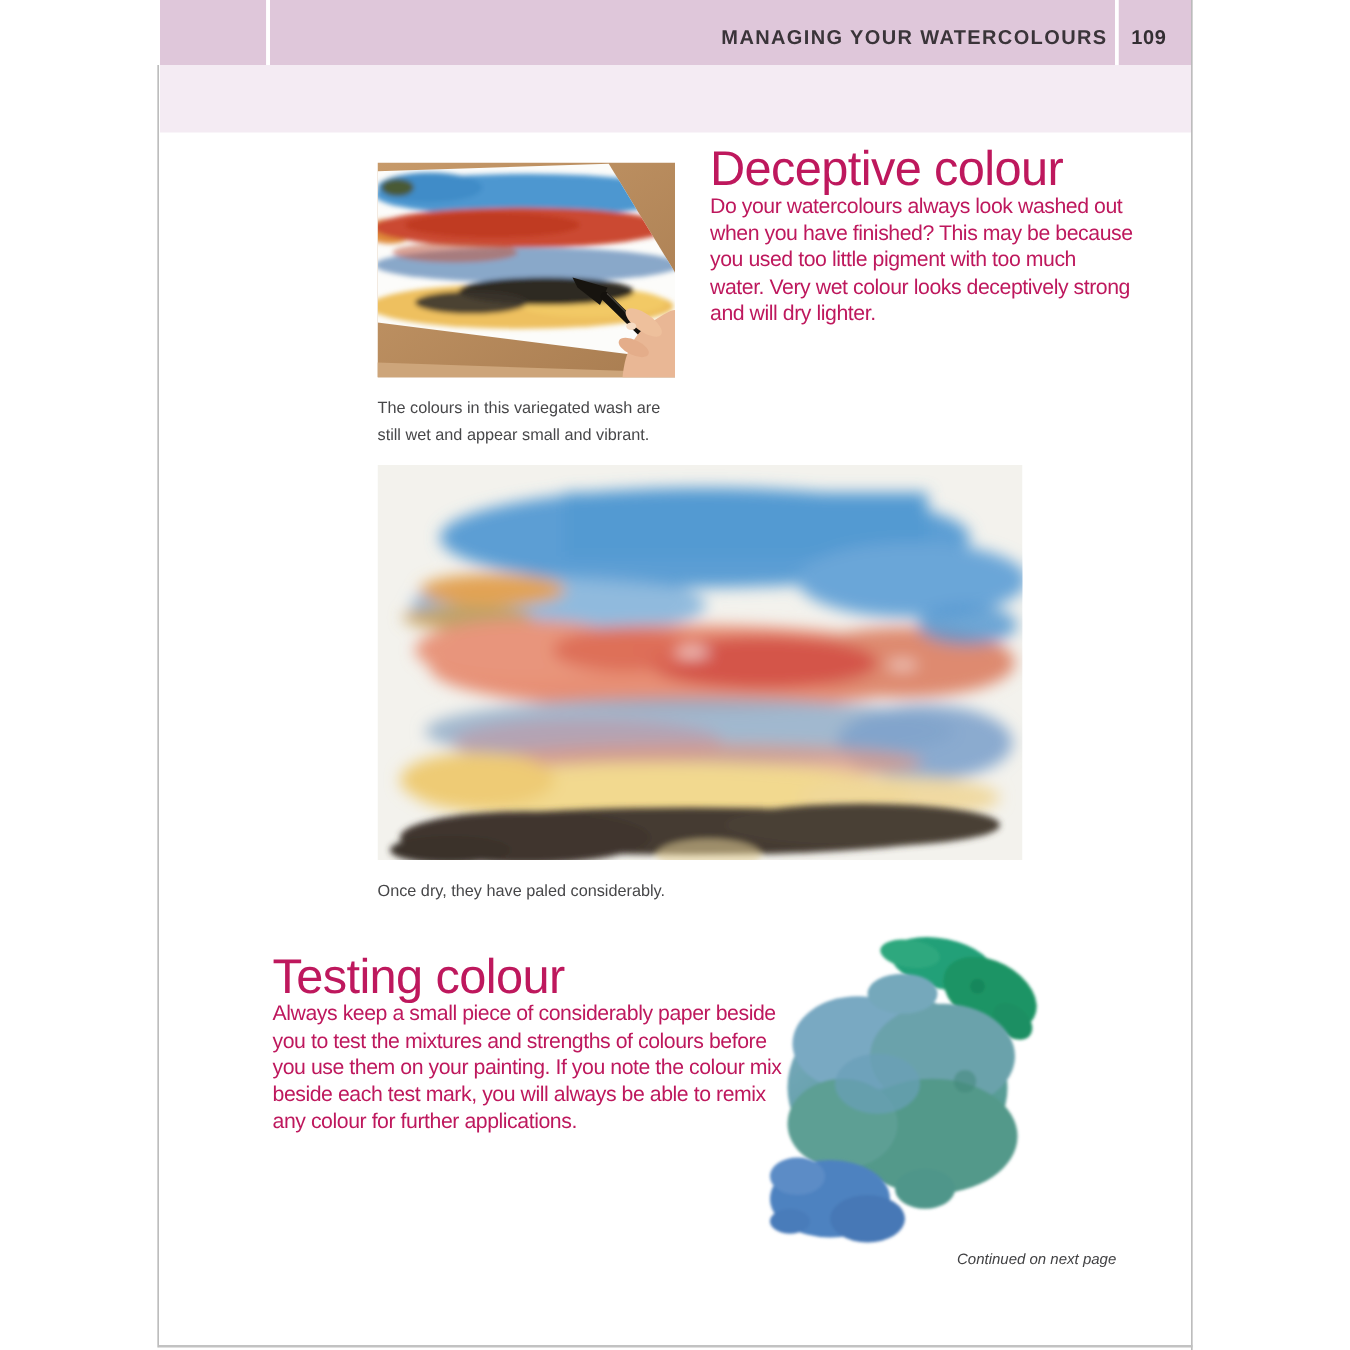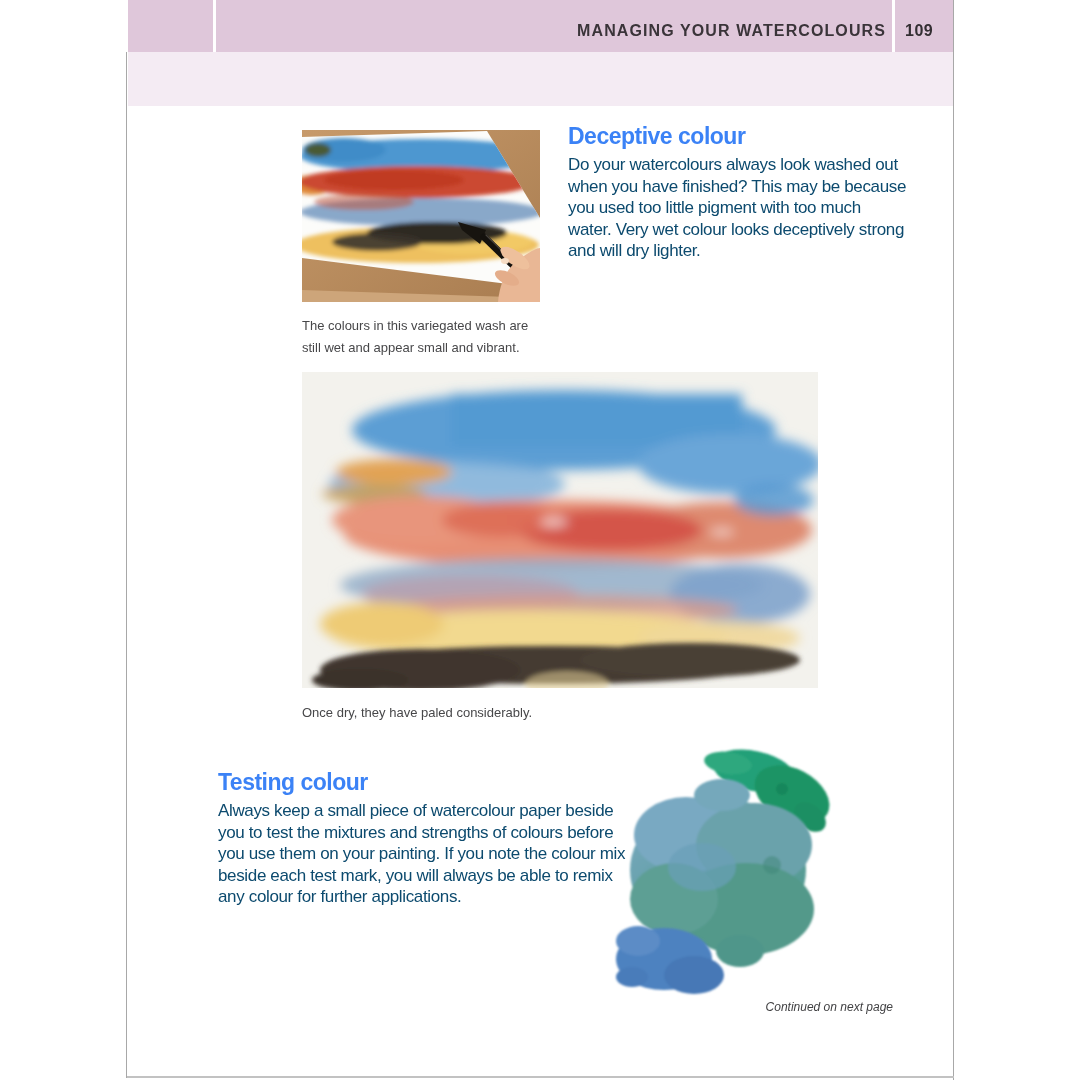--- a/index.html
+++ b/index.html
@@ -46,27 +46,27 @@
   }
 
   
   .border-left   { position: absolute; left: 126px; top: 52px;  width: 1px; height: 1026px; background: #a8a8a8; }
   .border-right  { position: absolute; left: 953px; top: 0;     width: 1px; height: 1080px; background: #a8a8a8; }
   .border-bottom { position: absolute; left: 127px; top: 1076px; width: 827px; height: 2px; background: #c2c2c2; }
 
   
   .heading {
     position: absolute;
-    font-size: 23px; font-weight: bold; letter-spacing: -0.5px;
-    color: #3b82f6; white-space: nowrap; line-height: 34px;
+    font-size: 39px; font-weight: normal; letter-spacing: -0.5px;
+    color: #be185d; white-space: nowrap; line-height: 34px;
   }
   .h-deceptive { left: 568px; top: 119px; }
   .h-testing   { left: 218px; top: 765px; }
 
-  .bodytext { position: absolute; font-size: 17px; letter-spacing: -0.35px; line-height: 21.6px; color: #0c4a6e; }
+  .bodytext { position: absolute; font-size: 17px; letter-spacing: -0.35px; line-height: 21.6px; color: #be185d; }
   .body-deceptive { left: 568px; top: 154px; }
   .body-testing   { left: 218px; top: 800px; }
   .tline { white-space: nowrap; }
 
   .caption {
     position: absolute;
     font-size: 13px; line-height: 22px;
     color: #474749; white-space: nowrap;
   }
   .cap1 { left: 302px; top: 315px; }
@@ -204,21 +204,21 @@
       <ellipse cx="265" cy="312" rx="42" ry="13" fill="#e8d49a" opacity="0.55"></ellipse>
     </g>
   </svg>
 
   <div class="caption cap2">
     <div class="tline">Once dry, they have paled considerably.</div>
   </div>
 
   <h1 class="heading h-testing">Testing colour</h1>
   <div class="bodytext body-testing">
-    <div class="tline">Always keep a small piece of watercolour paper beside</div>
+    <div class="tline">Always keep a small piece of considerably paper beside</div>
     <div class="tline">you to test the mixtures and strengths of colours before</div>
     <div class="tline">you use them on your painting. If you note the colour mix</div>
     <div class="tline">beside each test mark, you will always be able to remix</div>
     <div class="tline">any colour for further applications.</div>
   </div>
 
   <svg class="photo-blobs" width="245" height="268" viewBox="0 0 245 268">
     <defs>
       <linearGradient id="tealgrad" x1="0" y1="0" x2="1" y2="1">
         <stop offset="0" stop-color="#7aaac4"></stop>

